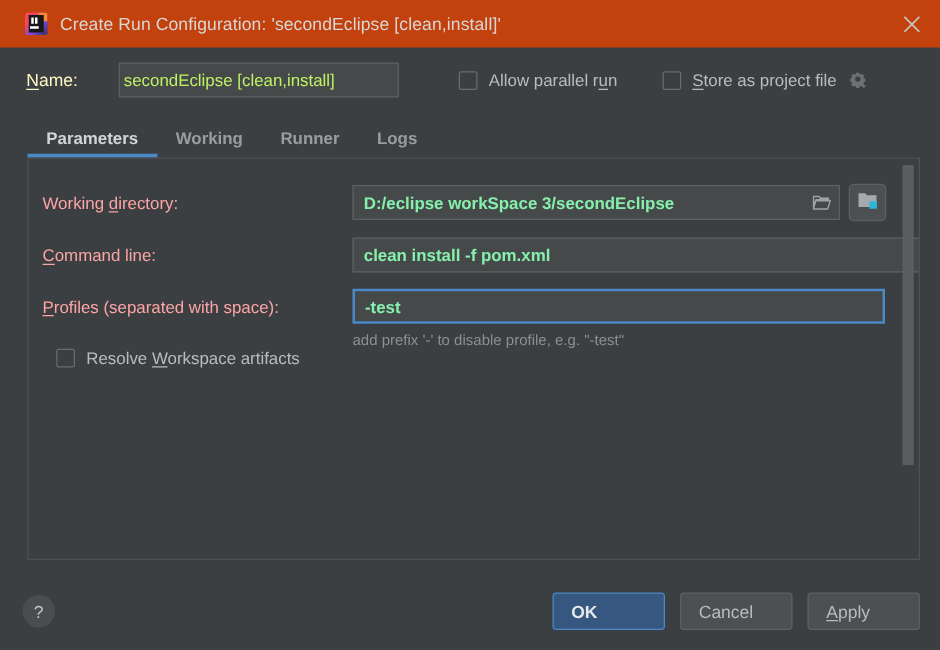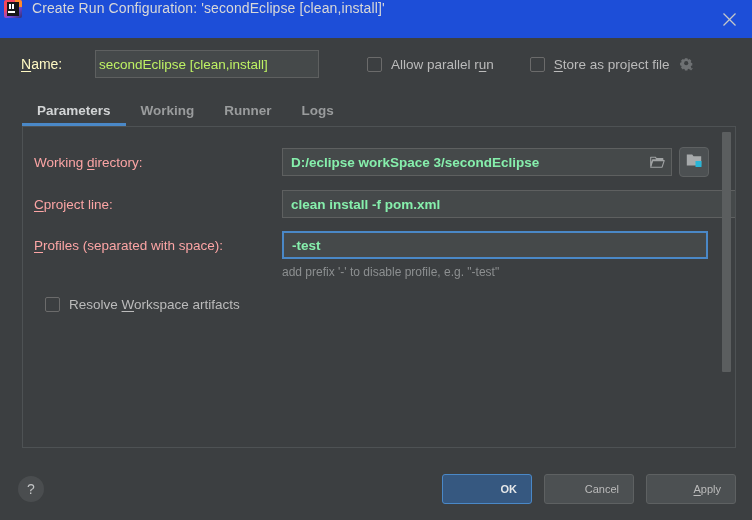--- a/index.html
+++ b/index.html
@@ -25,24 +25,24 @@
     background: #3c3f41;
     display: flex;
     flex-direction: column;
   }
 
   
   .titlebar {
     position: relative;
     height: 38px;
     flex: 0 0 38px;
-    background: #1d4ed8;
-    display: flex;
-    align-items: flex-start;
-    padding-left: 4px;
+    background: #c2410c;
+    display: flex;
+    align-items: center;
+    padding-left: 20px;
   }
   .app-logo {
     position: relative;
     width: 18px;
     height: 18px;
     flex: 0 0 18px;
     margin-right: 10px;
     border-radius: 2px;
     overflow: hidden;
     background: linear-gradient(135deg, #f4465c 0%, #f4465c 30%, #7b4ae2 60%, #2f2f6f 100%);
@@ -261,21 +261,20 @@
   .hint {
     font-size: 12px;
     color: #8c8f90;
     padding-top: 1px;
   }
 
   .cb-row {
     display: flex;
     align-items: flex-start;
     padding-left: 22px;
-    margin-top: 18px;
   }
 
   
   .scrollbar {
     position: absolute;
     right: 3px;
     top: 2px;
     bottom: 2px;
     width: 10px;
   }
@@ -315,28 +314,28 @@
     margin-left: auto;
     display: flex;
     gap: 12px;
   }
   .btn {
     min-width: 90px;
     height: 30px;
     padding: 0 14px;
     border-radius: 3px;
     font-family: "Liberation Sans", sans-serif;
-    font-size: 11px;
+    font-size: 14px;
     color: #bbbbbb;
     background: #4c5052;
     border: 1px solid #5e6162;
     cursor: default;
     display: flex;
     align-items: center;
-    justify-content: flex-end;
+    justify-content: flex-start;
   }
   .btn.primary {
     background: #365880;
     border: 1px solid #4a88c7;
     color: #e6e8e9;
     font-weight: bold;
   }
 </style>
 </head>
 <body>
@@ -409,21 +408,21 @@
               <svg width="17" height="15" viewBox="0 0 17 15">
                 <path d="M0.8 1.5h5.4l1.3 1.7h7.7v9.3H0.8z" fill="#a7aaab"></path>
                 <rect x="9.5" y="8" width="6" height="6" fill="#29b6d8"></rect>
               </svg>
             </span>
           </div>
         </div>
       </div>
 
       <div class="field-row">
-        <label class="field-label"><span></span><span class="mn">C</span><span>project line:</span></label>
+        <label class="field-label"><span></span><span class="mn">C</span><span>ommand line:</span></label>
         <div class="field-ctrl">
           <input class="txt plain" type="text" value="clean install -f pom.xml" style="">
         </div>
       </div>
 
       <div class="field-row" style="margin-bottom:5px;">
         <label class="field-label"><span></span><span class="mn">P</span><span>rofiles (separated with space):</span></label>
         <div class="field-ctrl">
           <input class="txt focused" type="text" value="-test" style="">
         </div>

